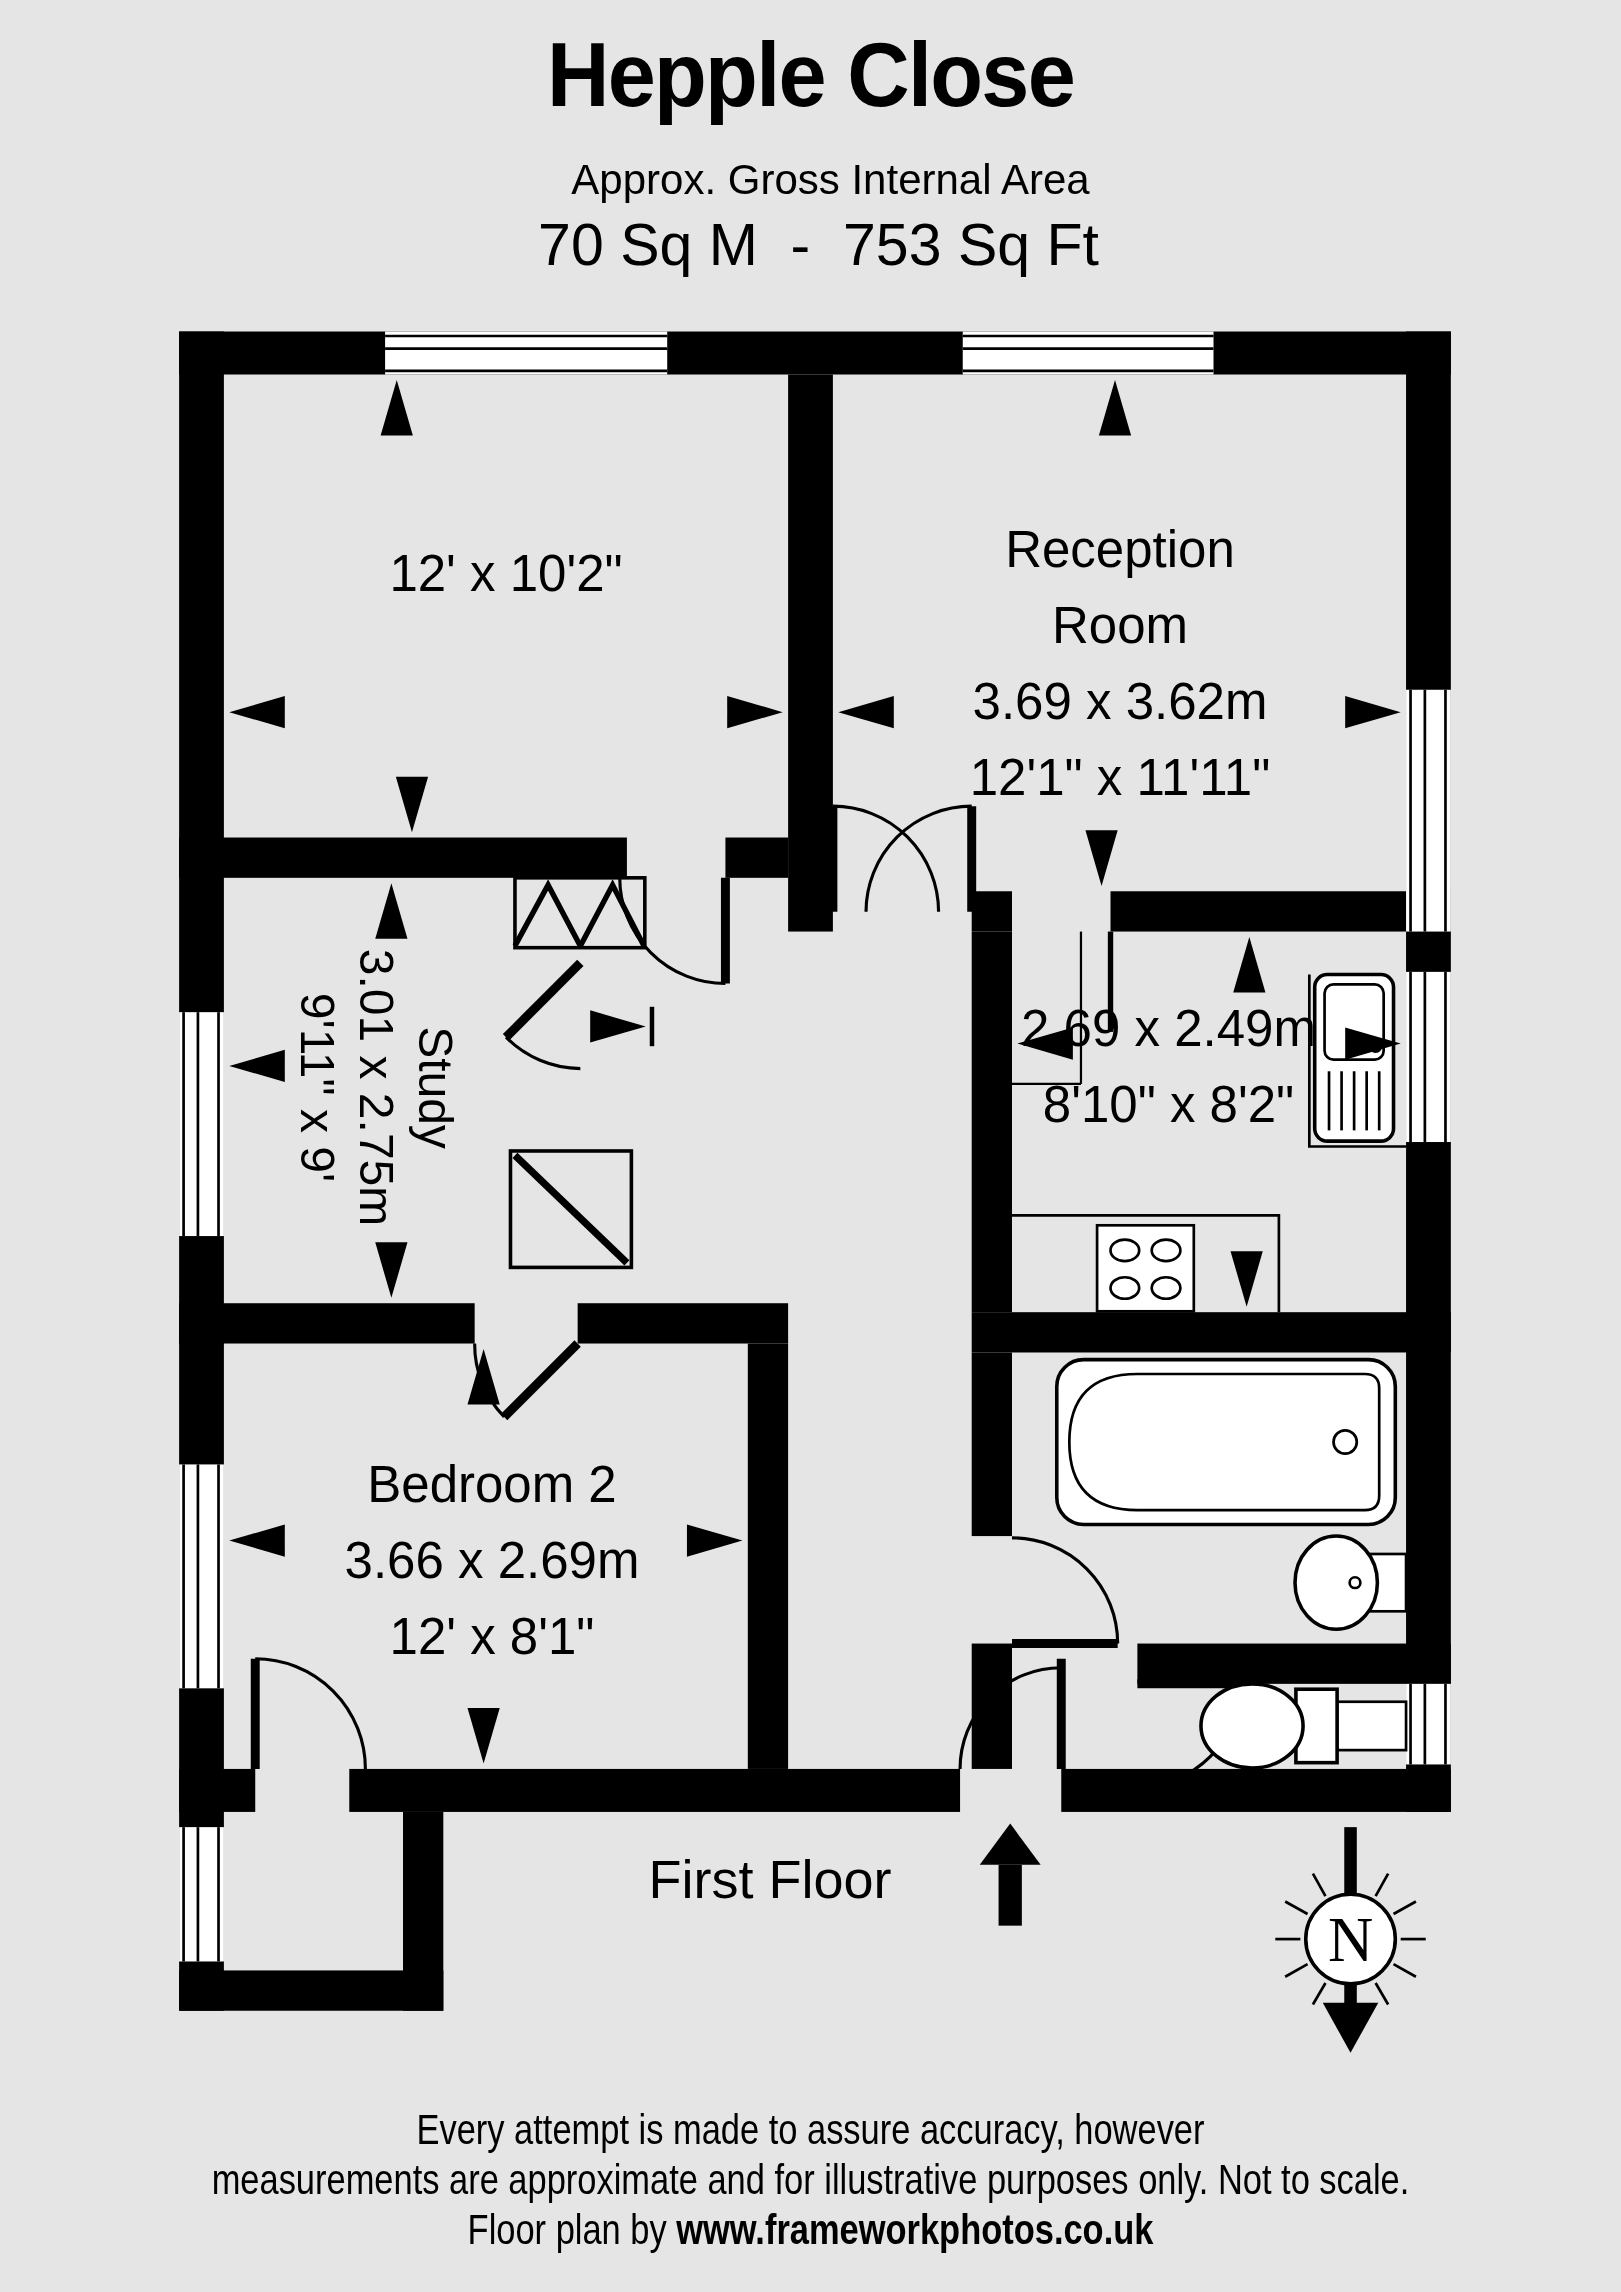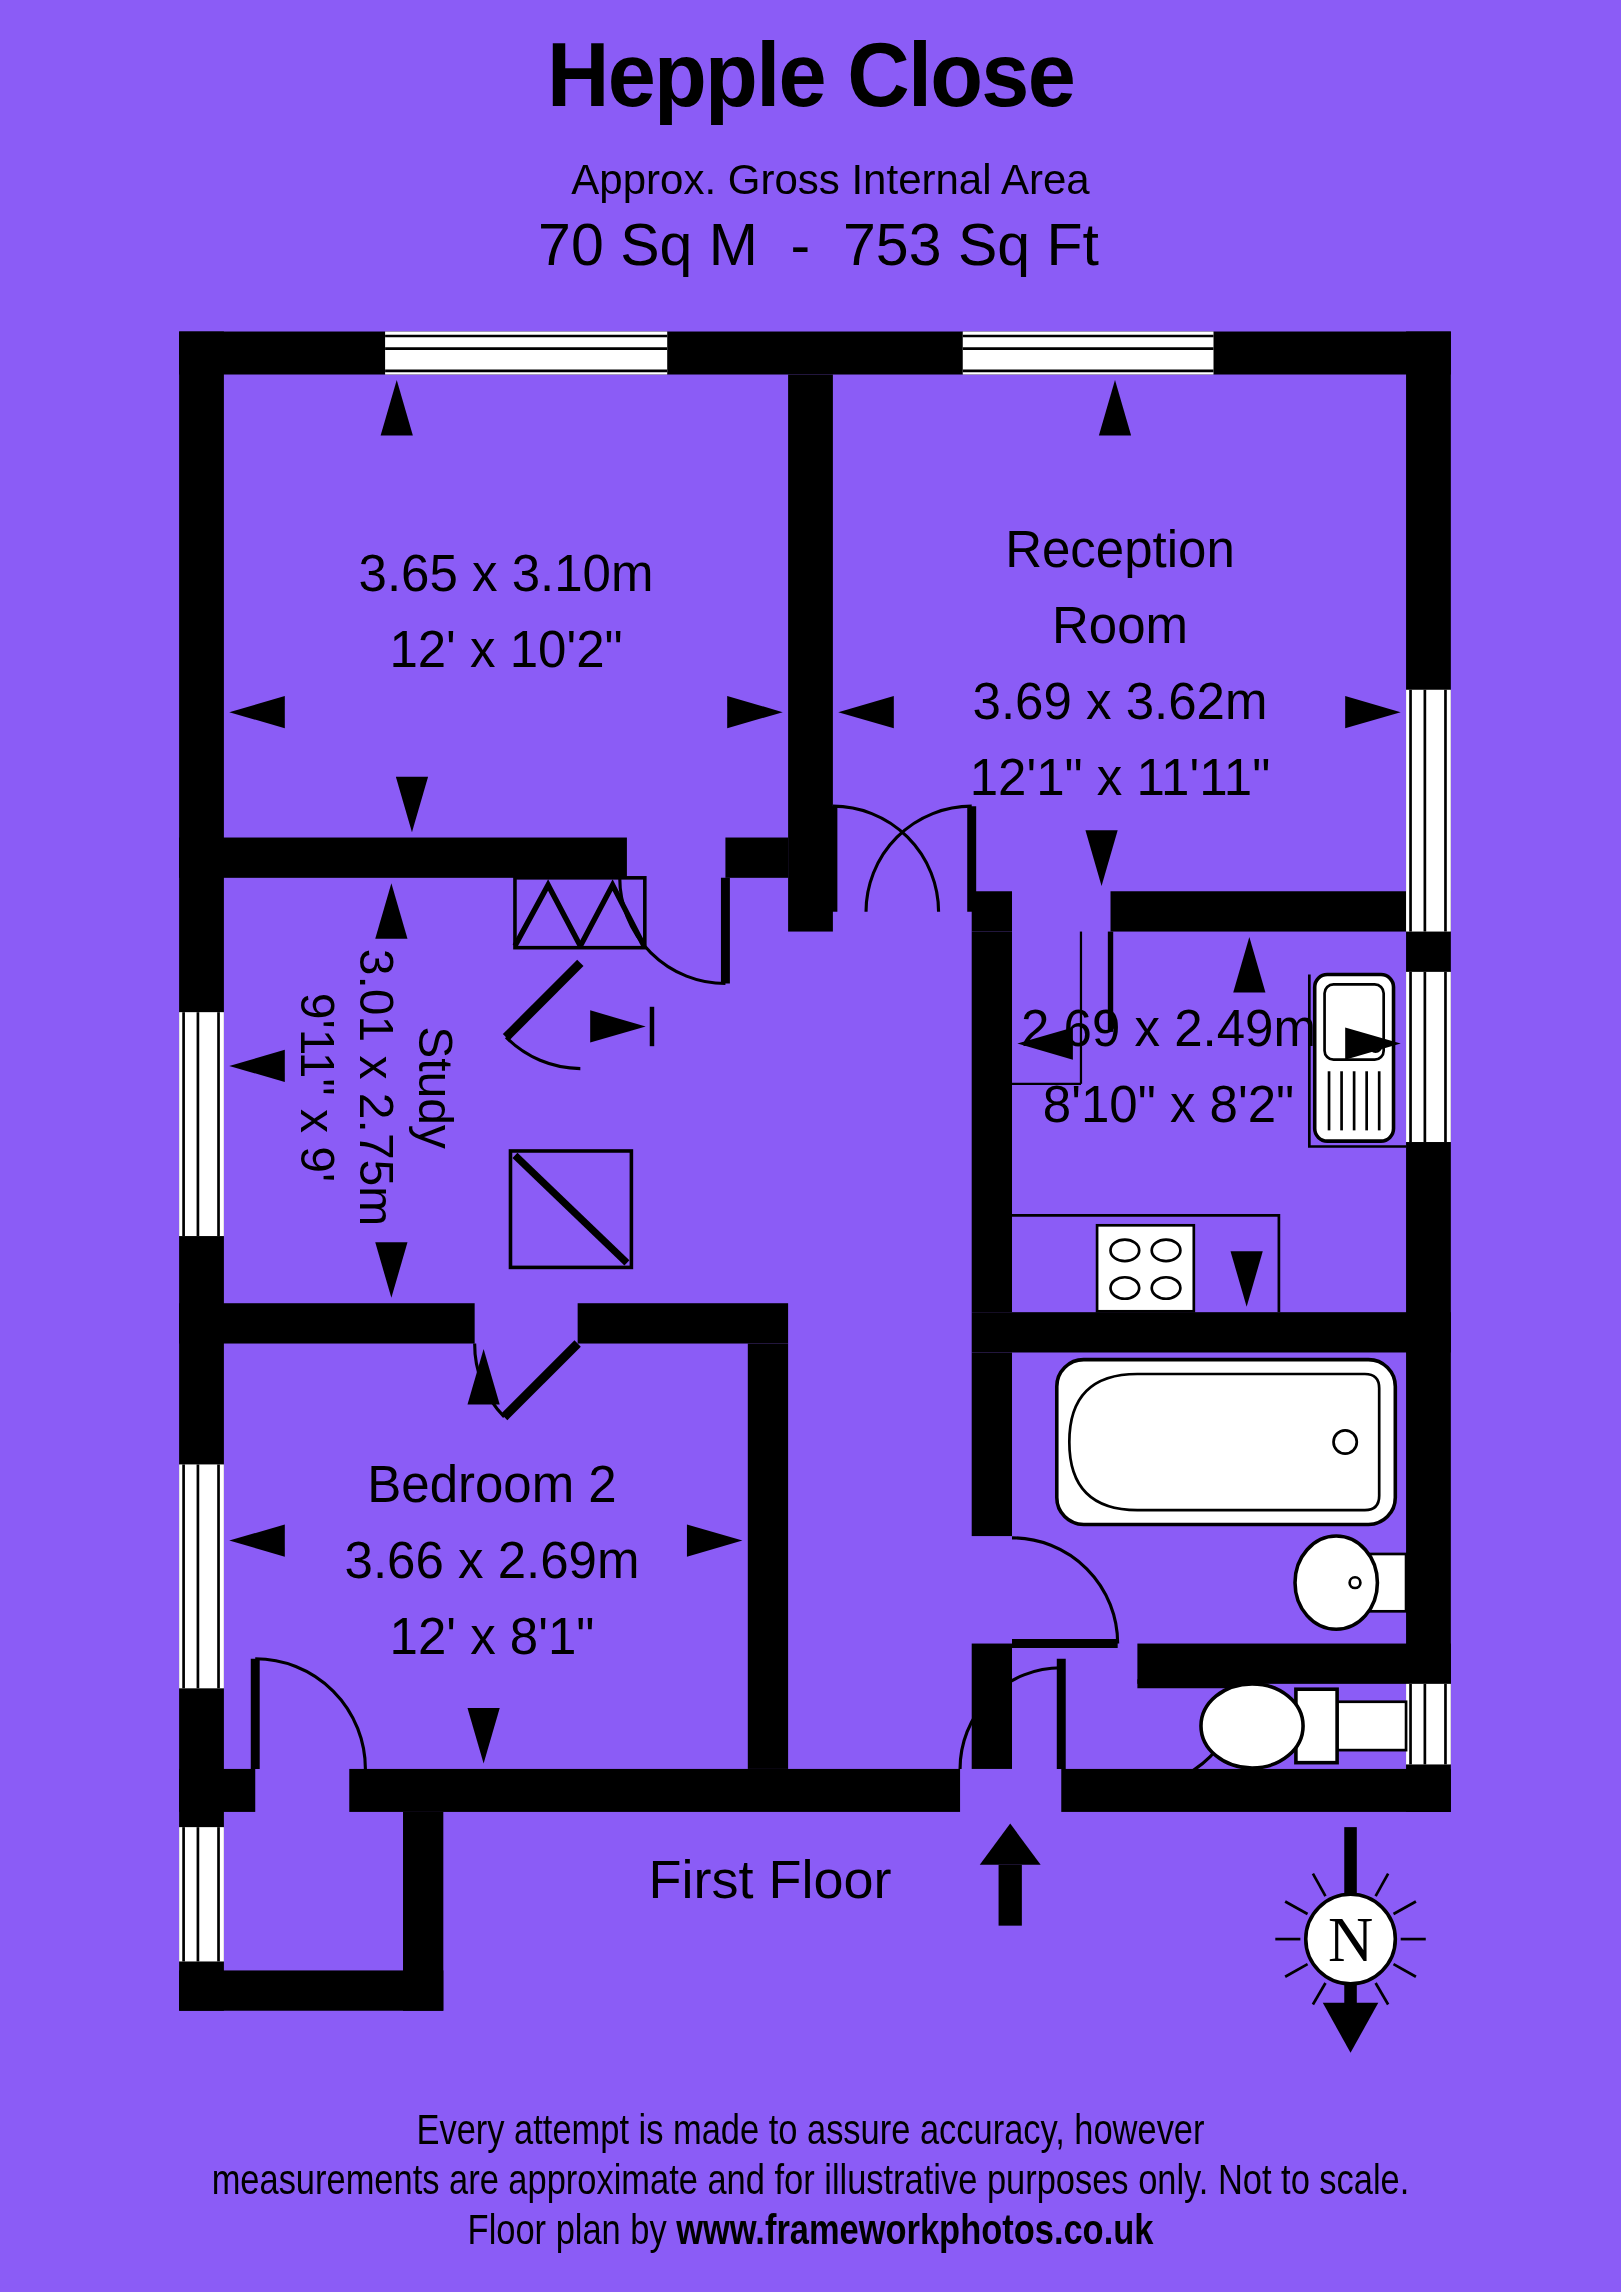--- a/index.html
+++ b/index.html
@@ -1,16 +1,16 @@
 <!DOCTYPE html>
 <html style="font-size:14.3px"><head>
 <meta charset="utf-8">
 <style>
   html,body{margin:0;padding:0;background:#fff;}
-  .page{position:relative;width:1621px;height:2293px;background:#8b5cf6;overflow:hidden;
+  .page{position:relative;width:1621px;height:2293px;background:#e5e5e5;overflow:hidden;
         font-family:"Liberation Sans",sans-serif;color:#000;}
   .abs{position:absolute;}
   .ctr{text-align:center;}
   #title{top:23px;left:0;width:1621px;font-size:91px;font-weight:bold;letter-spacing:-1.8px;transform:scaleX(.95);}
   #subtitle{top:156px;left:0;width:1621px;font-size:42px;margin-left:20px;}
   #area{top:211px;left:8px;width:1621px;font-size:59px;white-space:pre;}
   .room-label{font-size:51px;line-height:76px;}
   #lbl-bedroom1{left:282px;top:536px;width:448px;}
   #lbl-reception{left:869px;top:512px;width:502px;}
   #lbl-bedroom2{left:268px;top:1447px;width:448px;}
@@ -251,21 +251,20 @@
       </g>
       <rect x="1501" y="2040" width="14" height="76" fill="#000"></rect>
       <circle cx="1508" cy="2165" r="50" fill="#fff" stroke="#000" stroke-width="4"></circle>
       <text x="1508" y="2190" text-anchor="middle" font-family="Liberation Serif, serif" font-size="70" fill="#000">N</text>
       <rect x="1501" y="2214" width="14" height="24" fill="#000"></rect>
       <polygon points="1508,2292 1477,2236 1539,2236" fill="#000"></polygon>
     </g>
   </svg>
 
   <div class="abs ctr room-label" id="lbl-bedroom1">
-    <div>3.65 x 3.10m</div>
     <div>12' x 10'2"</div>
   </div>
 
   <div class="abs ctr room-label" id="lbl-reception">
     <div>Reception</div>
     <div>Room</div>
     <div>3.69 x 3.62m</div>
     <div>12'1" x 11'11"</div>
   </div>
 

